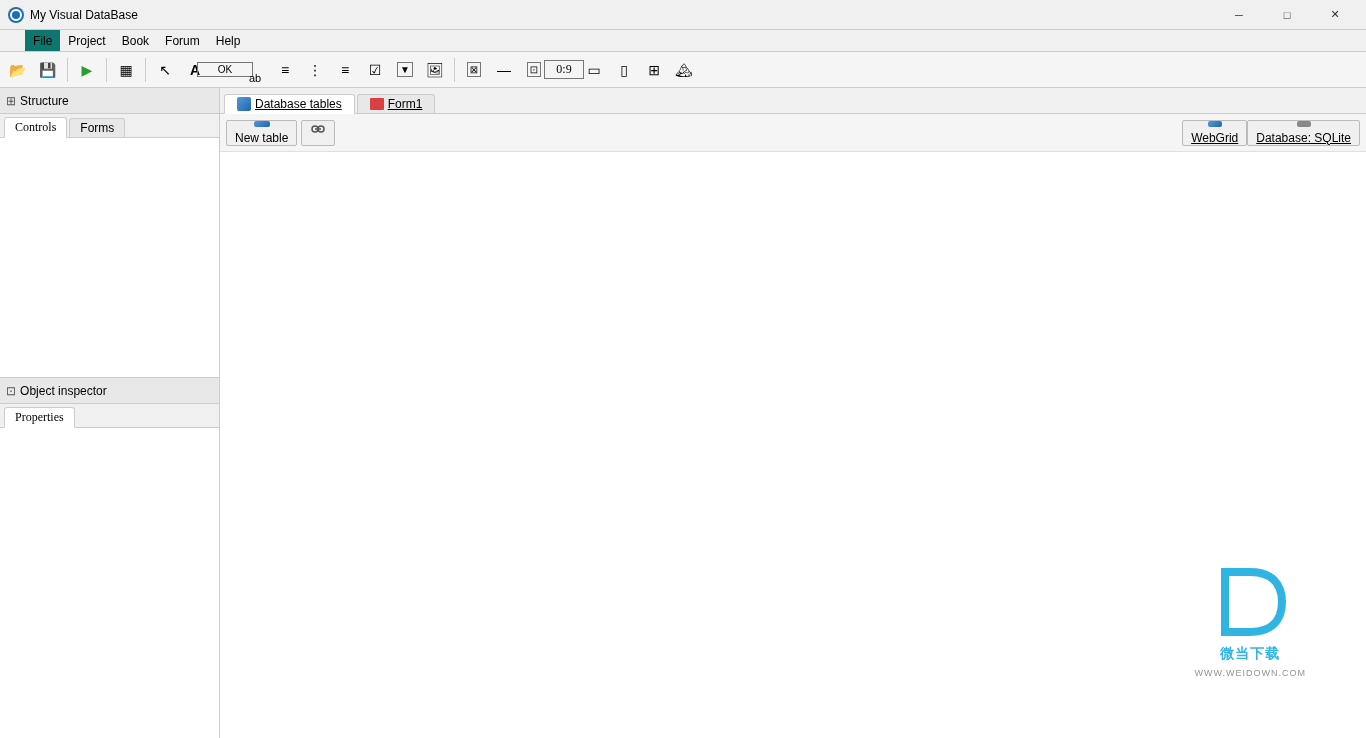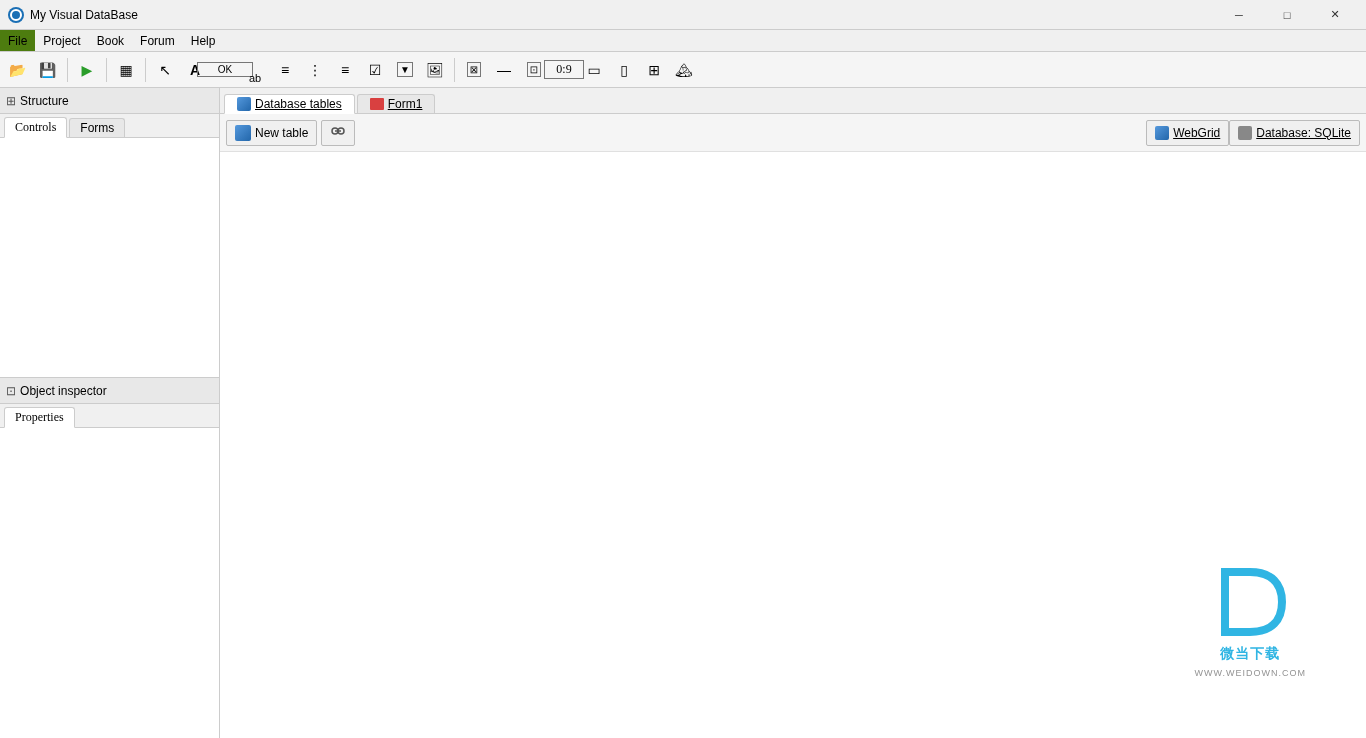--- a/index.html
+++ b/index.html
@@ -56,21 +56,21 @@
       border-bottom: 1px solid #ccc;
     }
     .menu-item {
       padding: 2px 8px;
       cursor: pointer;
       font-size: 12px;
       color: #000;
       height: 100%;
       display: flex; align-items: center;
     }
-    .menu-item.active { background: #4d7c0f; }
+    .menu-item.active { background: #0f766e; margin-left: 25px; }
 
     
     #toolbar {
       height: 36px;
       background: #f5f5f5;
       border-bottom: 1px solid #ccc;
       display: flex;
       align-items: center;
       padding: 0 4px;
       gap: 2px;
@@ -217,20 +217,21 @@
     }
     .db-btn {
       height: 26px;
       padding: 0 8px;
       border: 1px solid #bbb;
       background: #f0f0f0;
       cursor: pointer;
       font-size: 12px;
       display: flex; align-items: center; gap: 4px;
       border-radius: 2px;
+      flex-direction: column;
     }
 
     
     .db-content {
       flex: 1;
       background: white;
       position: relative;
     }
 
     

